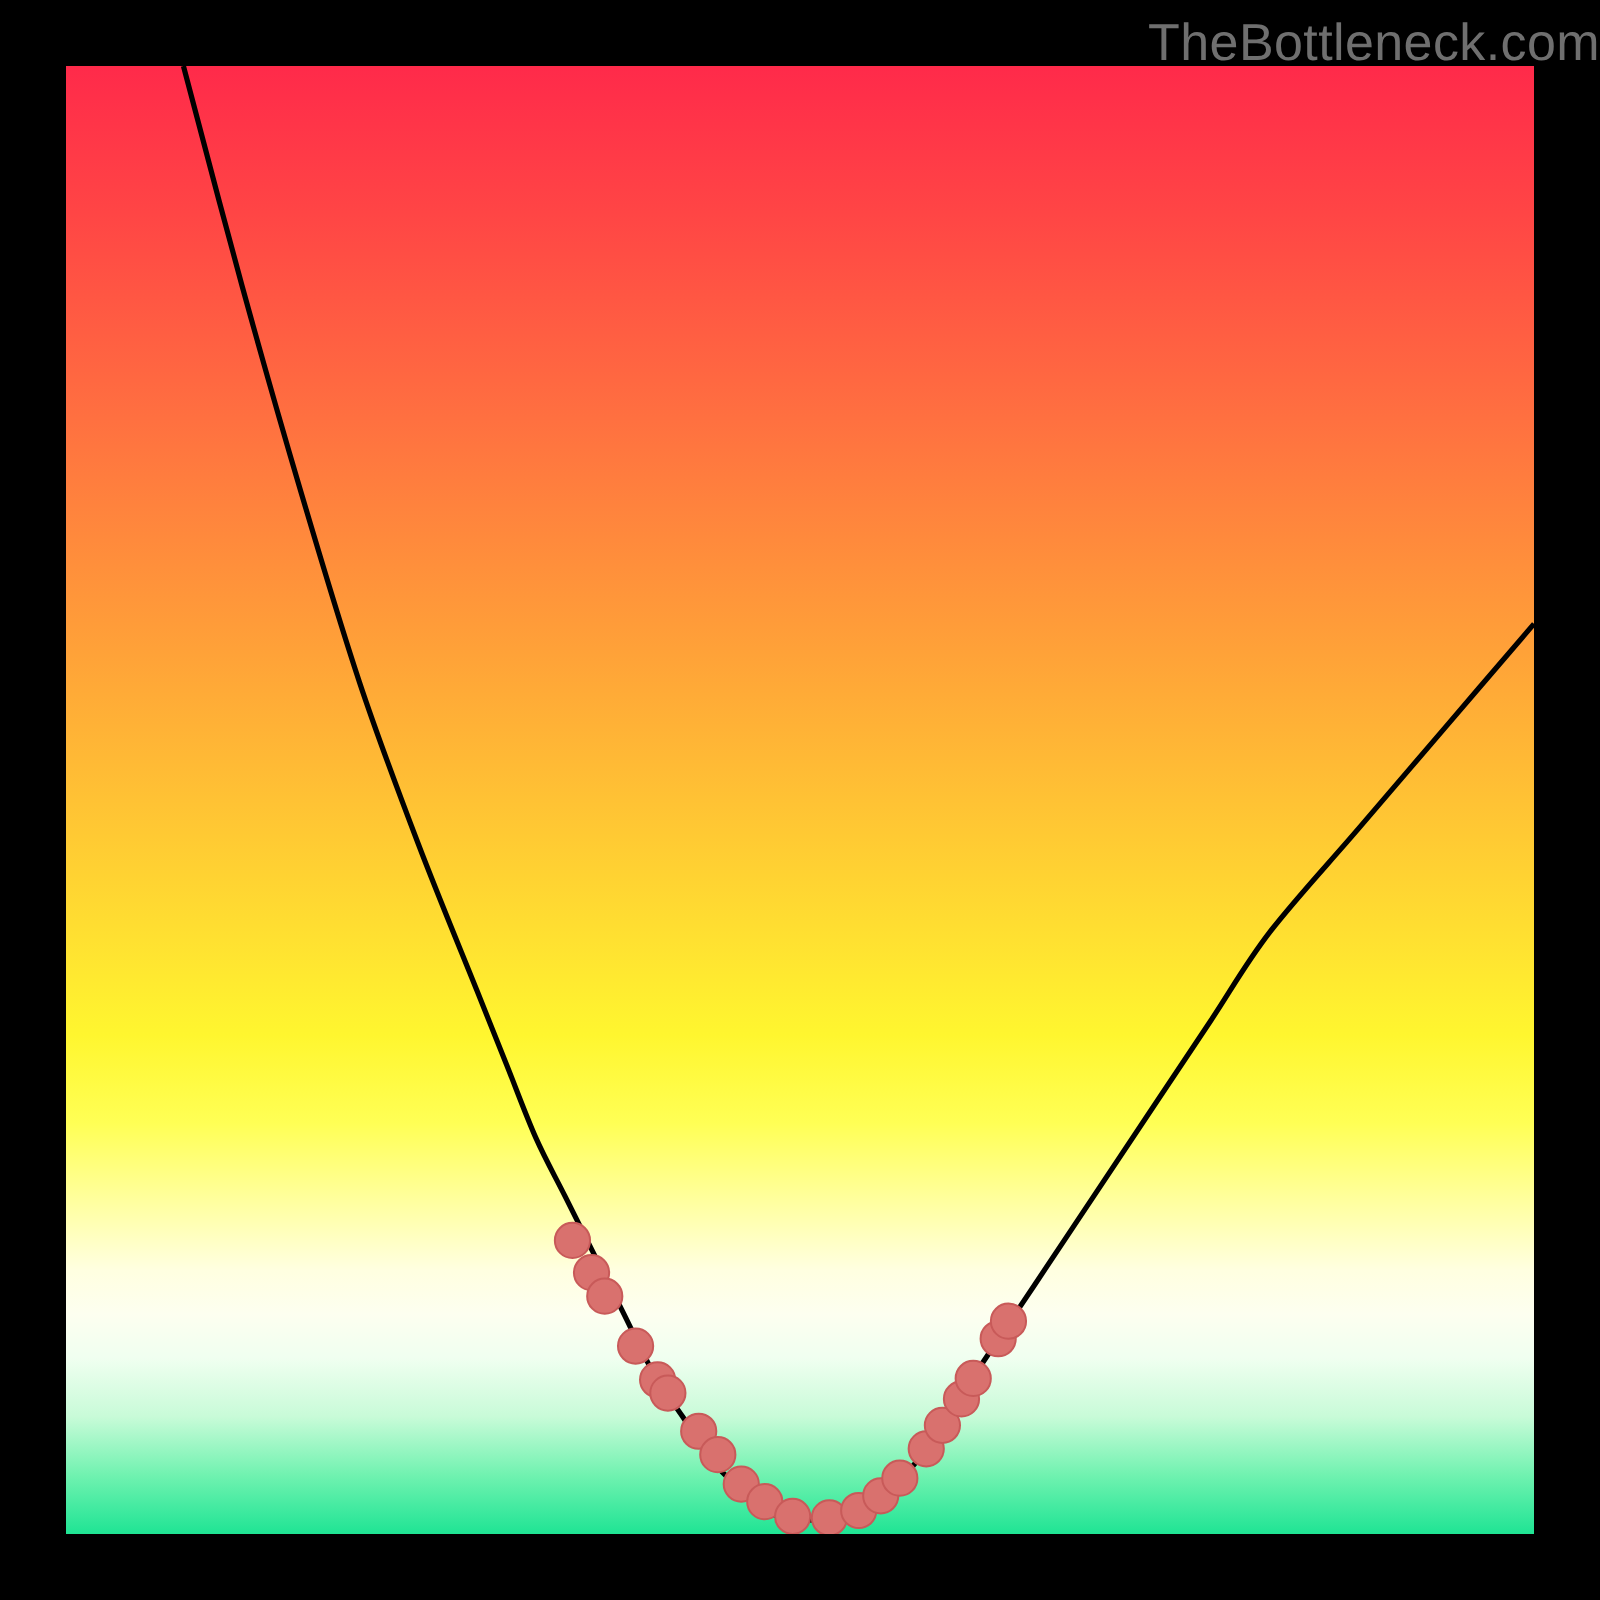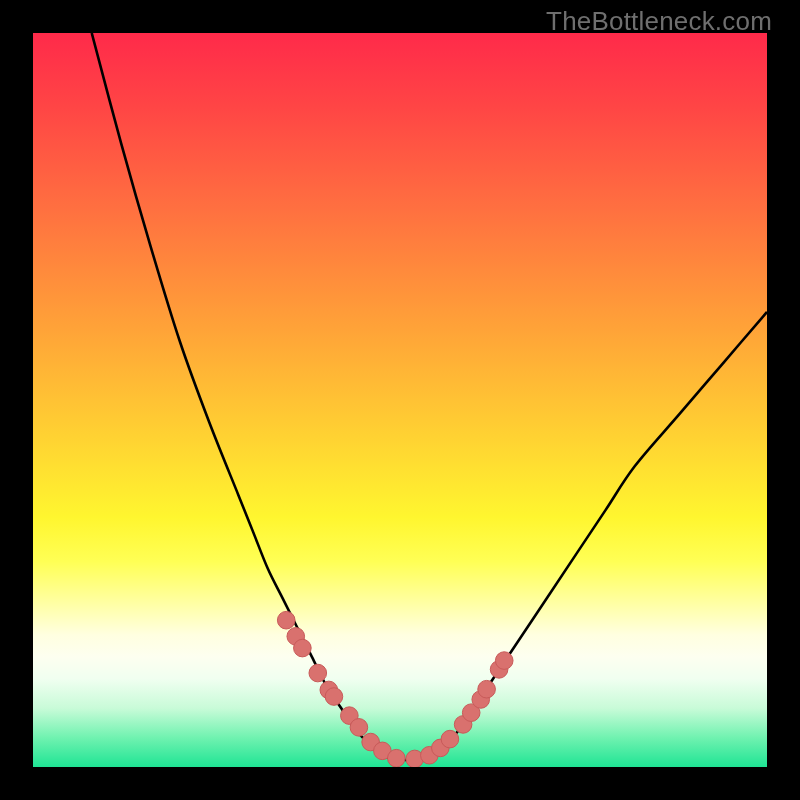--- a/index.html
+++ b/index.html
@@ -13,21 +13,21 @@
   }
   .frame {
     position: relative;
     width: 800px;
     height: 800px;
     background: #000;
   }
   .watermark {
     position: absolute;
     top: 6px;
-    right: 28px;
+    right: 0;
     color: #6f6f6f;
     font-size: 26px;
     font-weight: 500;
     z-index: 30;
     letter-spacing: 0.2px;
   }
   .plot-area {
     position: absolute;
     left: 33px;
     top: 33px;

